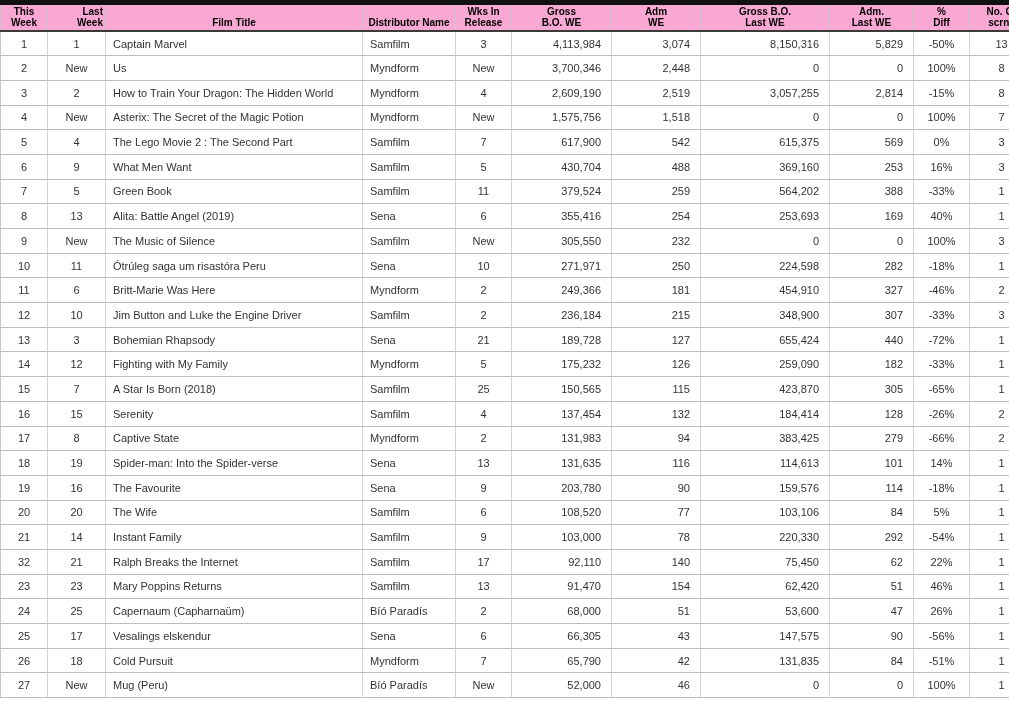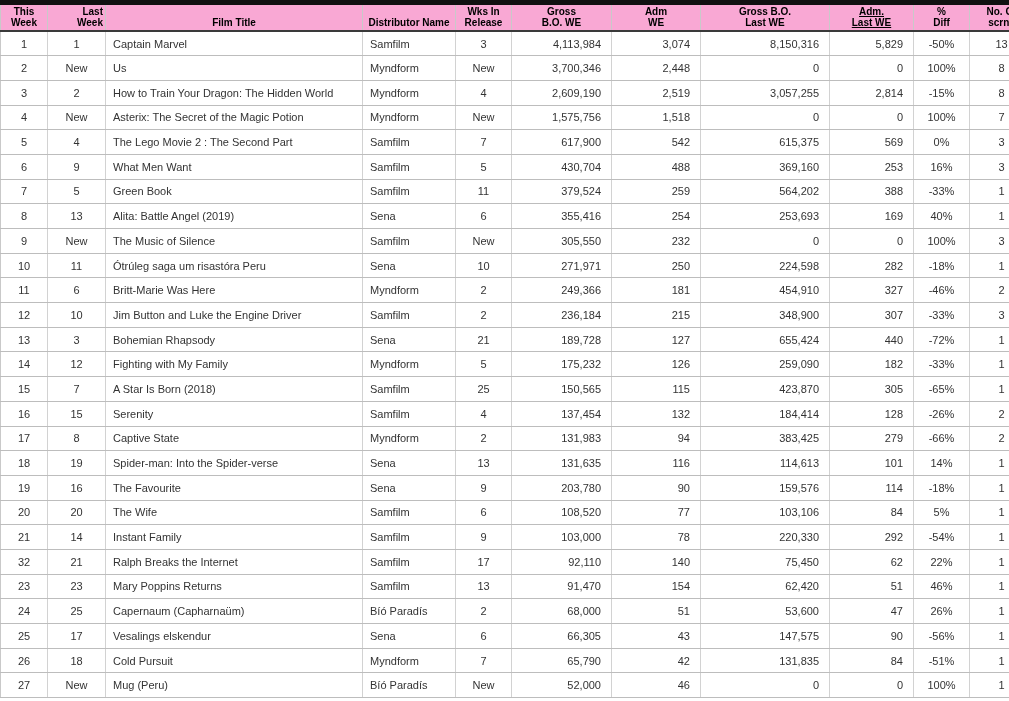--- a/index.html
+++ b/index.html
@@ -68,21 +68,21 @@
           <th style="width: 257px;">Film Title</th>
           <th style="width: 93px;">Distributor Name</th>
           <th style="width: 56px;">Wks In
 Release</th>
           <th style="width: 100px;">Gross
 B.O. WE</th>
           <th style="width: 89px;">Adm
 WE</th>
           <th style="width: 129px;">Gross B.O.
 Last WE</th>
-          <th style="width: 84px; text-decoration: underline;">Adm.
+          <th style="width: 84px;">Adm.
 Last WE</th>
           <th style="width: 56px;">%
 Diff</th>
           <th style="width: 64px;">No. Of scrns</th>
         </tr>
     </thead>
     <tbody>
         <tr>
           <td class="col-center">1</td>
           <td class="col-center">1</td>

